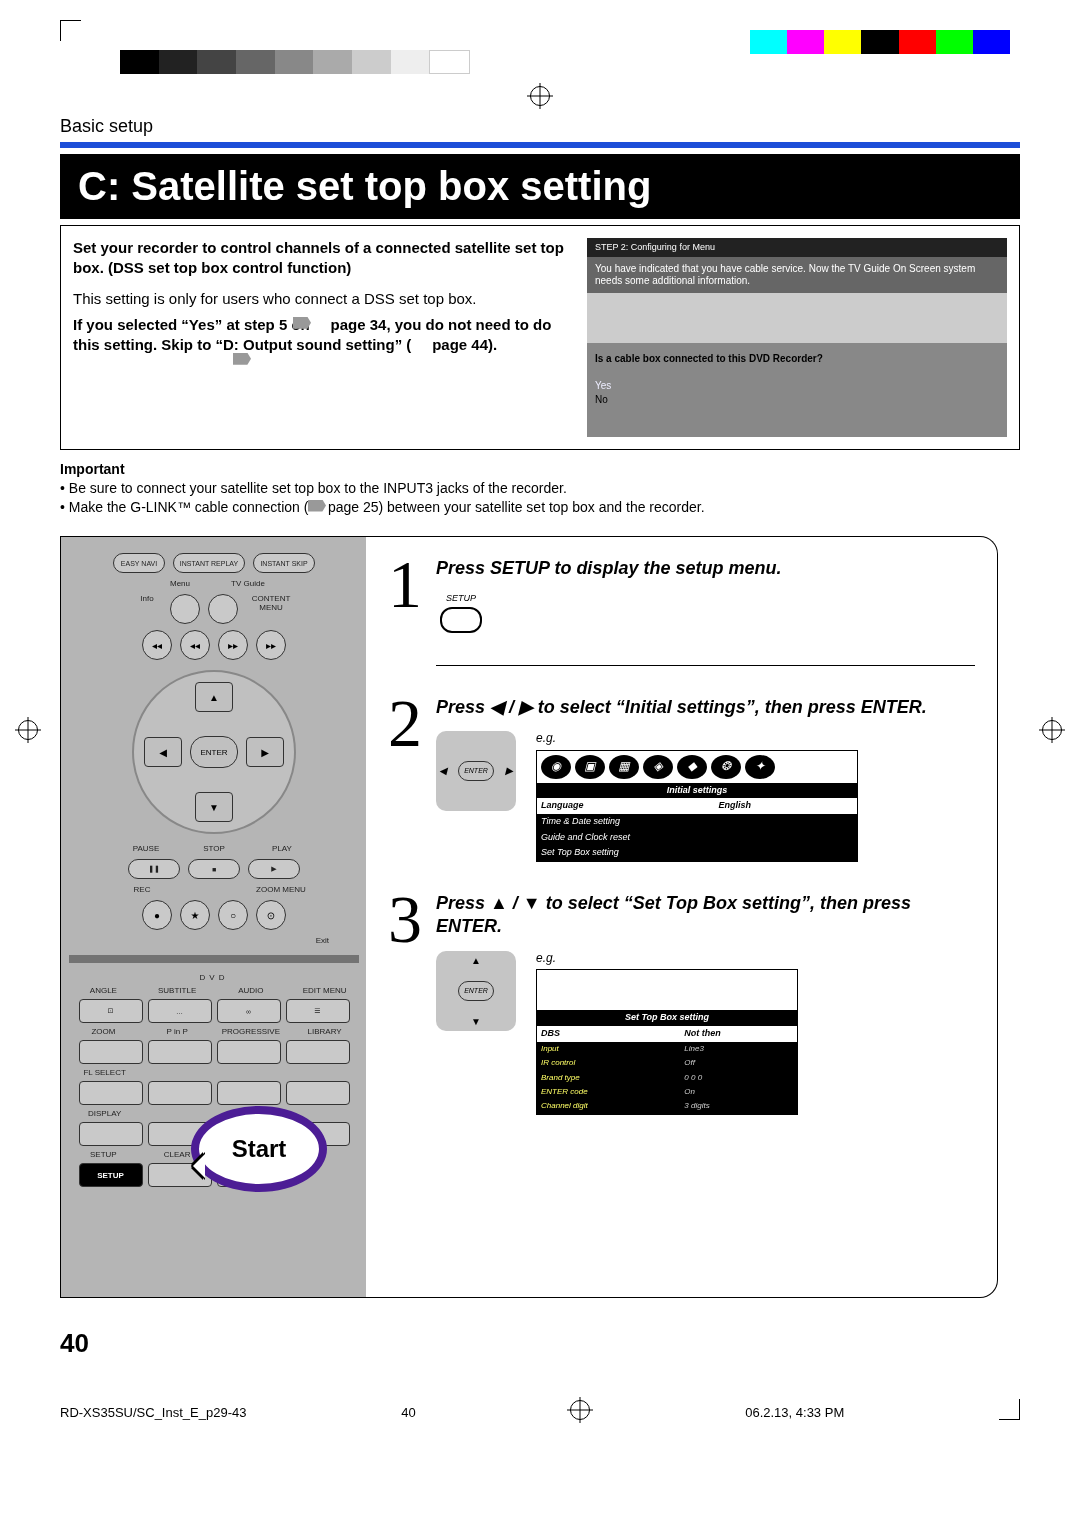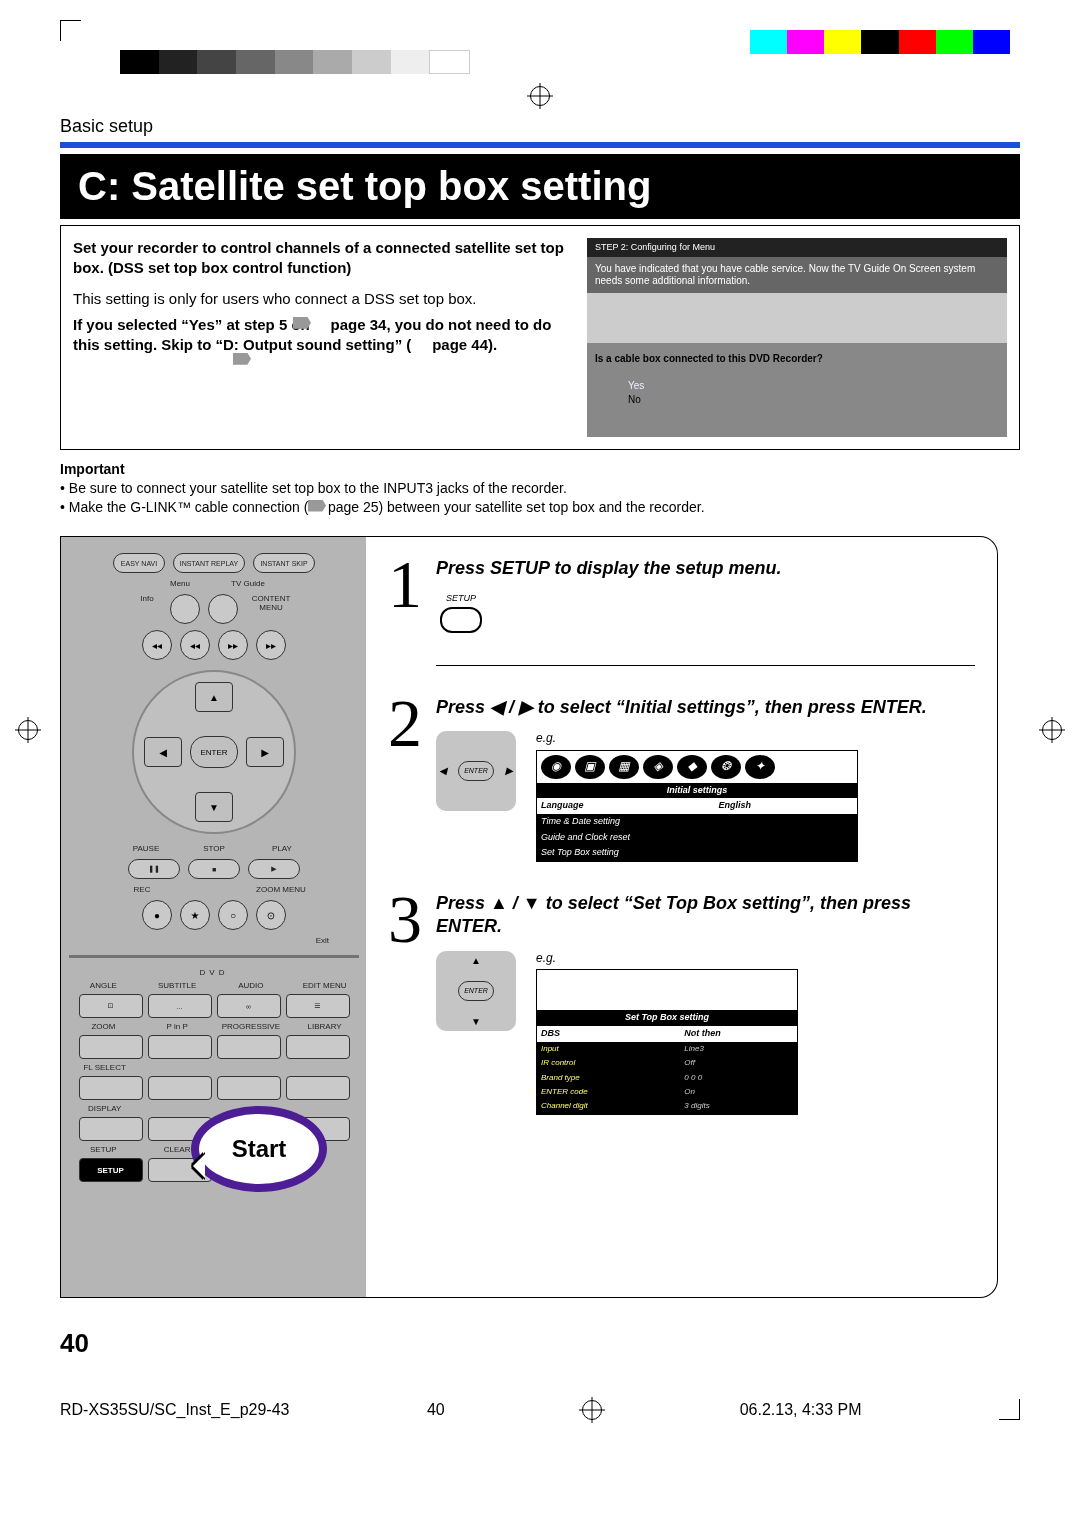--- a/index.html
+++ b/index.html
@@ -82,21 +82,21 @@
     width: 420px;
     background: #777;
     font-size: 10px;
     color: #fff;
     line-height: 1.2;
   }
   .tv-top { background: #222; padding: 4px 8px; font-size: 9px; }
   .tv-sub { background: #666; padding: 6px 8px; }
   .tv-q { background: #888; padding: 10px 8px; color: #000; font-weight: bold; }
   .tv-opts { background: #888; padding: 4px 8px 30px 8px; color: #000; }
-  .tv-opts div { padding: 1px 0; margin-left: 33px; }
+  .tv-opts div { padding: 1px 0; }
   .tv-opts .sel { color: #eef; }
   .tv-strip { height: 50px; background: #ccc; }
 
   .important-block {
     margin-top: 10px;
     font-size: 14px;
     line-height: 1.35;
   }
   .important-block .hd { font-weight: bold; }
 
@@ -165,21 +165,21 @@
     border-radius: 4px;
     display: flex; align-items: center; justify-content: center;
     font-size: 10px;
   }
   .dpad .u { top: 10px; left: 50%; transform: translateX(-50%); }
   .dpad .d { bottom: 10px; left: 50%; transform: translateX(-50%); }
   .dpad .l { left: 10px; top: 50%; transform: translateY(-50%); }
   .dpad .r { right: 10px; top: 50%; transform: translateY(-50%); }
 
   .remote-lower {
-    border-top: 3px solid #737373;
+    border-top: 8px solid #737373;
     margin-top: 10px;
     padding-top: 10px;
   }
   .rect-row { display: flex; gap: 5px; justify-content: center; margin: 4px 0; }
   .rect {
     border: 1px solid #333;
     background: #c9c9c9;
     height: 22px;
     flex: 1;
     font-size: 7px;
@@ -310,23 +310,23 @@
   .stb-table .grey td:last-child { color:#ccc; }
 
   .page-num {
     font-size: 26px;
     font-weight: bold;
     margin-top: 30px;
   }
   .footer {
     display: flex;
     justify-content: space-between;
-    font-size: 16px;
+    font-size: 13px;
     margin-top: 40px;
-    align-items: center;
+    align-items: flex-end;
     gap: 14px;
   }
   .corner {
     width: 20px; height: 20px;
     border-left: 1px solid #000;
     border-top: 1px solid #000;
   }
   .corner.br { border: none; border-right: 1px solid #000; border-bottom: 1px solid #000; }
   .side-reg {
     position: absolute;

